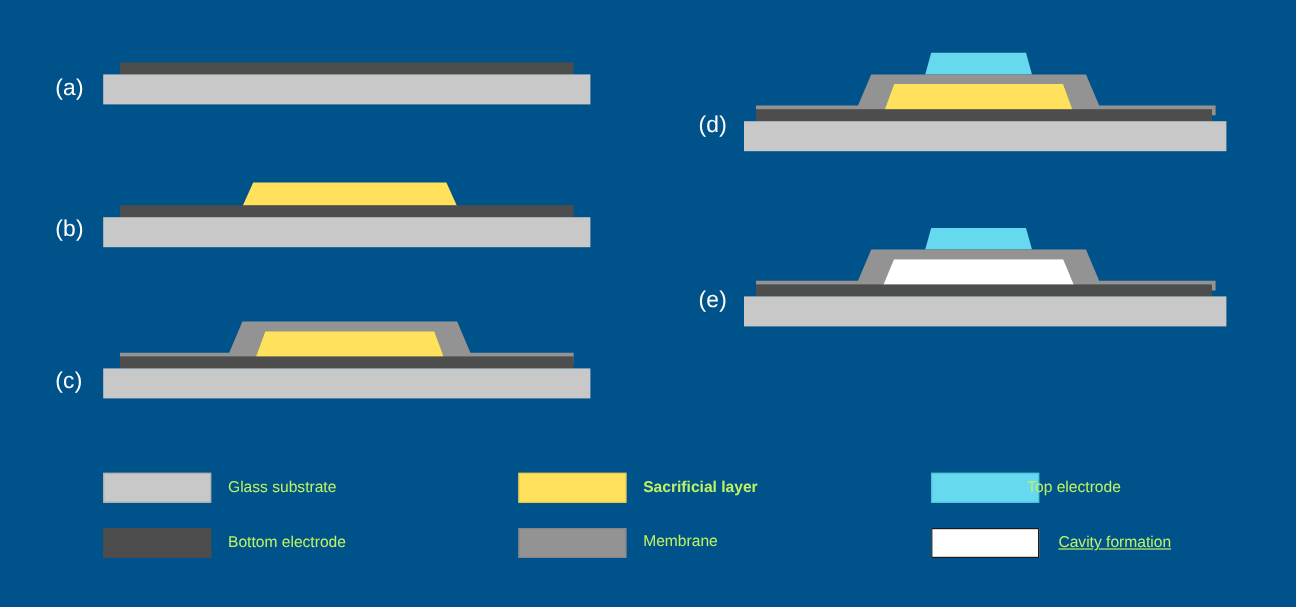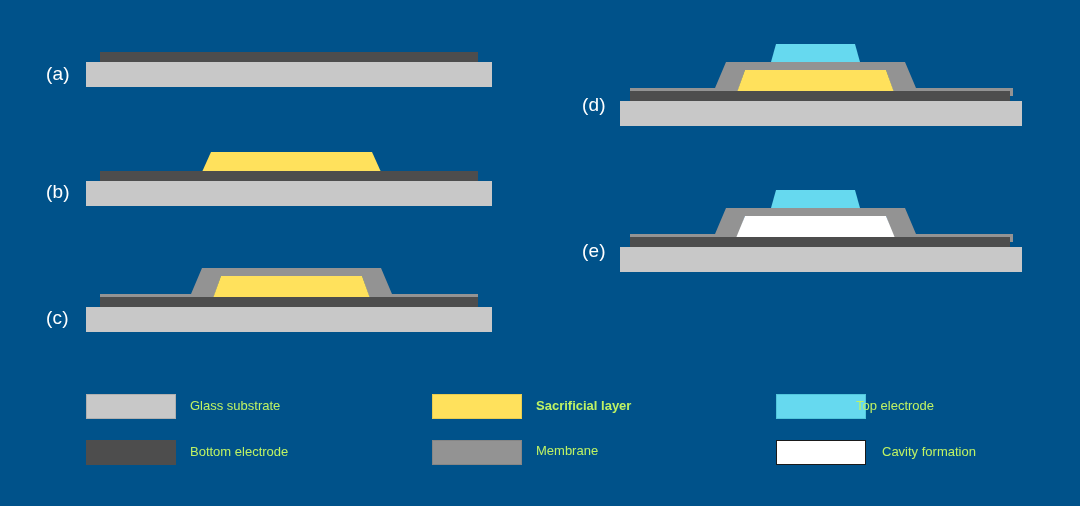--- a/index.html
+++ b/index.html
@@ -110,17 +110,17 @@
     <div class="legend-swatch" style="left:432px; top:394px; width:90px; height:25px; background:#ffe15c; border:1px solid #e8cc50;"></div>
     <div class="legend-label" style="left:536px; top:399px;font-weight:bold;">Sacrificial layer</div>
 
     <div class="legend-swatch" style="left:432px; top:440px; width:90px; height:25px; background:#939393; border:1px solid #868686;"></div>
     <div class="legend-label" style="left:536px; top:444px;">Membrane</div>
 
     <div class="legend-swatch" style="left:776px; top:394px; width:90px; height:25px; background:#66d9ef; border:1px solid #52c6dc;"></div>
     <div class="legend-label" style="left:856px; top:399px;">Top electrode</div>
 
     <div class="legend-swatch" style="left:776px; top:440px; width:90px; height:25px; background:#ffffff; border:1.5px solid #1a1a1a;"></div>
-    <div class="legend-label" style="left:882px; top:445px;">Cavity formation</div>
+    <div class="legend-label" style="left:882px; top:445px;text-decoration:underline;">Cavity formation</div>
 
   </div>
 
 </div>
 
 </body></html>

